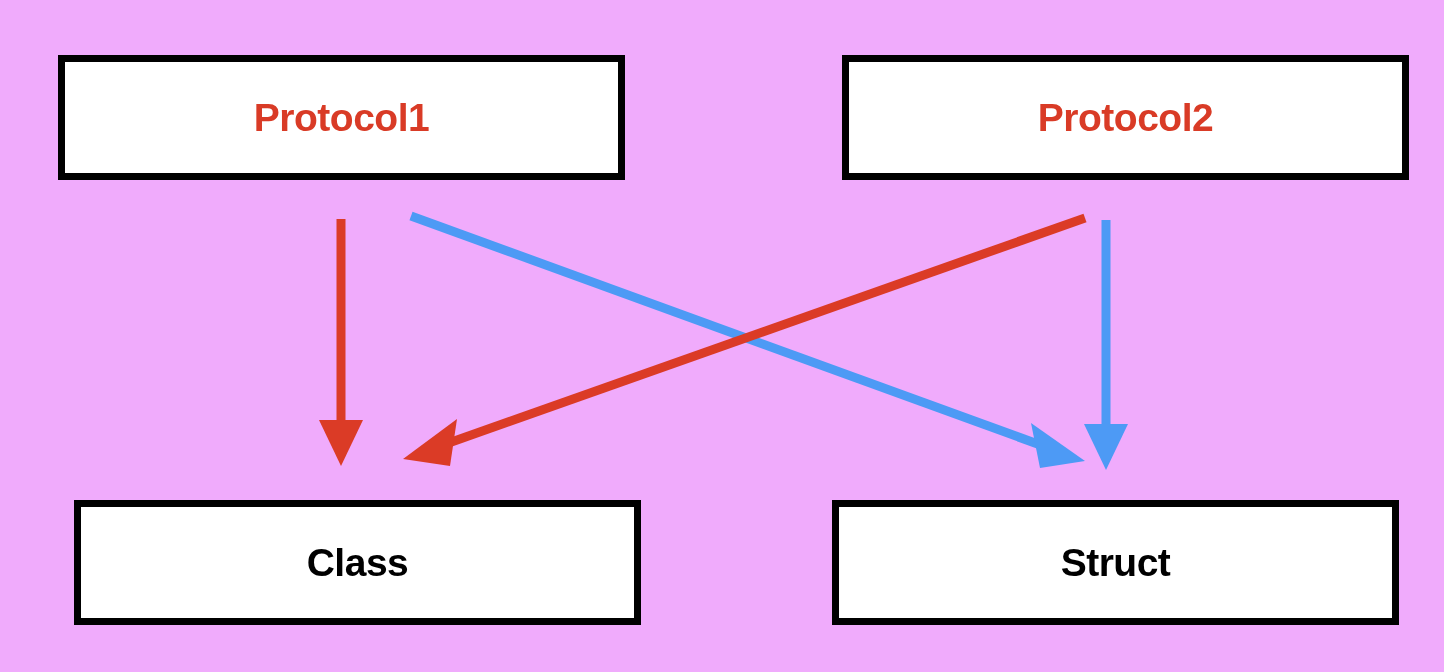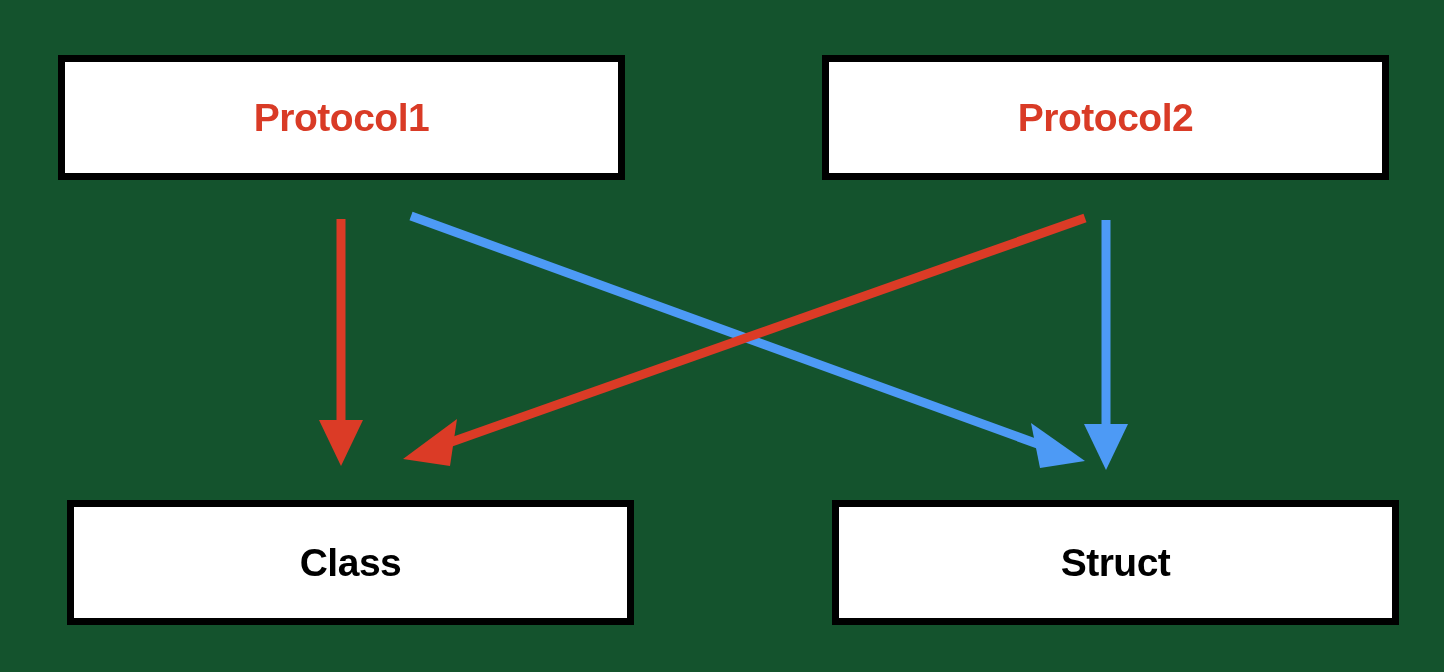--- a/index.html
+++ b/index.html
@@ -54,21 +54,21 @@
     stroke-width: 9;
     stroke-linecap: butt;
   }
   .edge-head {
     stroke: none;
   }
 </style>
 </head>
 <body>
 
-<div id="canvas" style="background: #14532d; text-align: center;">
+<div id="canvas" style="background: #f0abfc; text-align: center;">
 
   <svg id="edges" viewBox="0 0 1444 672" width="1444" height="672" xmlns="http://www.w3.org/2000/svg">
 
     <g>
       <line class="edge-line" x1="341" y1="219" x2="341" y2="440" stroke="#DB3B26"></line>
       <polygon class="edge-head" points="341,466 319,420 363,420" fill="#DB3B26"></polygon>
     </g>
 
     <g>
       <line class="edge-line" x1="411" y1="216" x2="1046" y2="447" stroke="#4D9AF5"></line>
@@ -83,25 +83,25 @@
     <g>
       <line class="edge-line" x1="1106" y1="220" x2="1106" y2="443" stroke="#4D9AF5"></line>
       <polygon class="edge-head" points="1106,470 1084,424 1128,424" fill="#4D9AF5"></polygon>
     </g>
   </svg>
 
   <div class="node-box" id="box-protocol1" style="left: 58px; top: 55px; width: 567px; height: 125px; border-color: rgb(0, 0, 0);">
     <span class="node-label" style="color:#D93B26;">Protocol1</span>
   </div>
 
-  <div class="node-box" id="box-protocol2" style="left: 822px; top: 55px; width: 567px; height: 125px; border-color: rgb(0, 0, 0);">
+  <div class="node-box" id="box-protocol2" style="left: 842px; top: 55px; width: 567px; height: 125px; border-color: rgb(0, 0, 0);">
     <span class="node-label" style="color:#D93B26;">Protocol2</span>
   </div>
 
-  <div class="node-box" id="box-class" style="left: 67px; top: 500px; width: 567px; height: 125px; border-color: rgb(0, 0, 0);">
+  <div class="node-box" id="box-class" style="left: 74px; top: 500px; width: 567px; height: 125px; border-color: rgb(0, 0, 0);">
     <span class="node-label" style="color:#000000;">Class</span>
   </div>
 
   <div class="node-box" id="box-struct" style="left: 822px; top: 500px; width: 567px; height: 125px; border-color: rgb(0, 0, 0); margin-left: 10px;">
     <span class="node-label" style="color:#000000;">Struct</span>
   </div>
 
 </div>
 
 </body></html>

